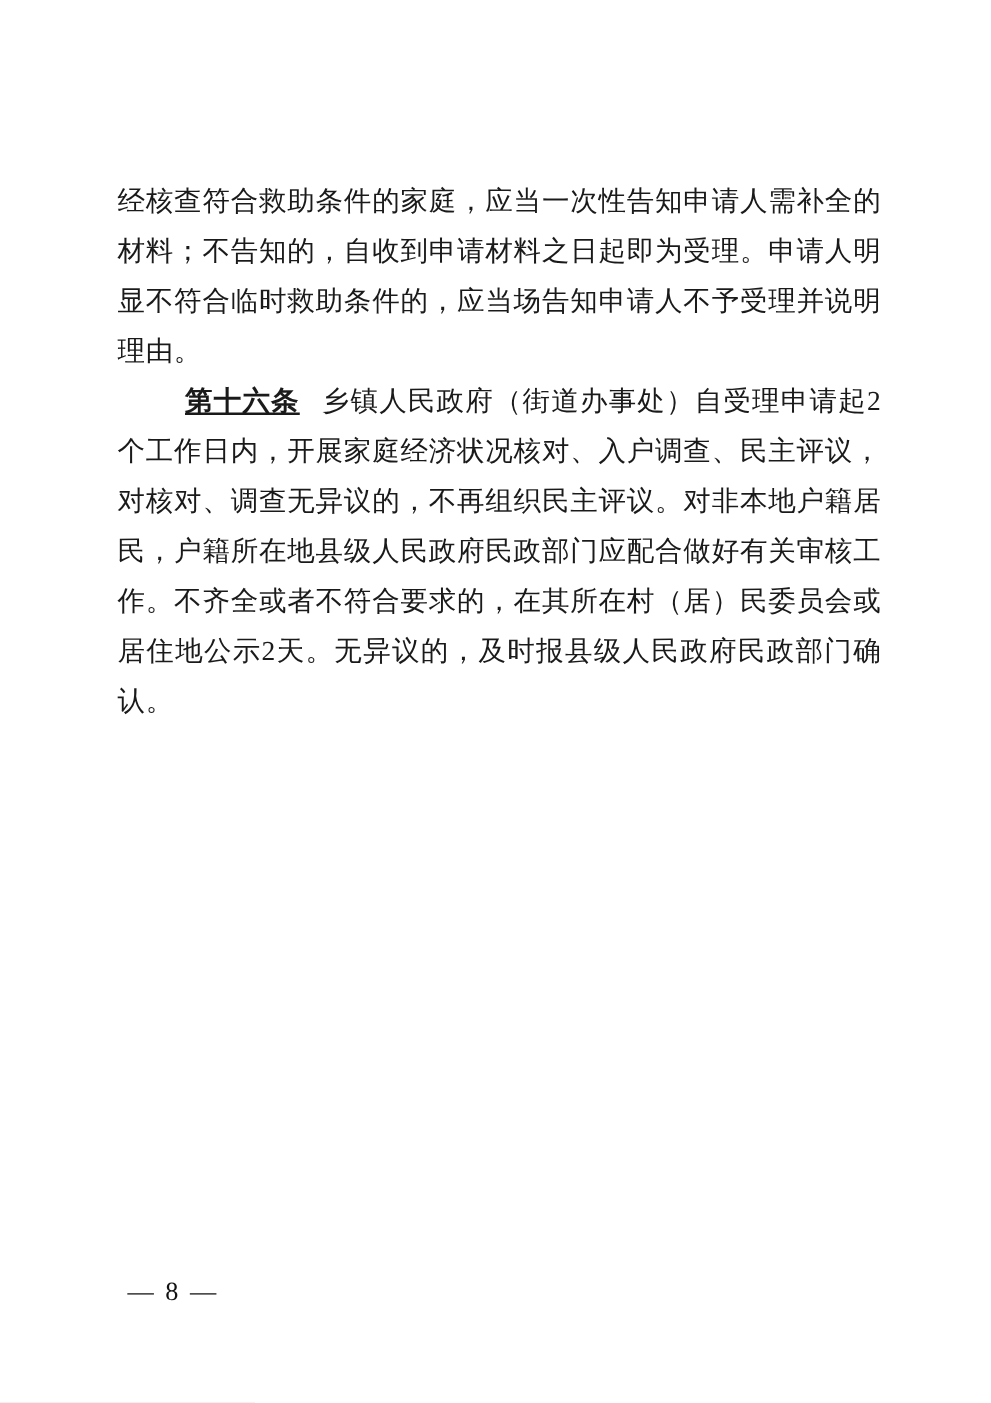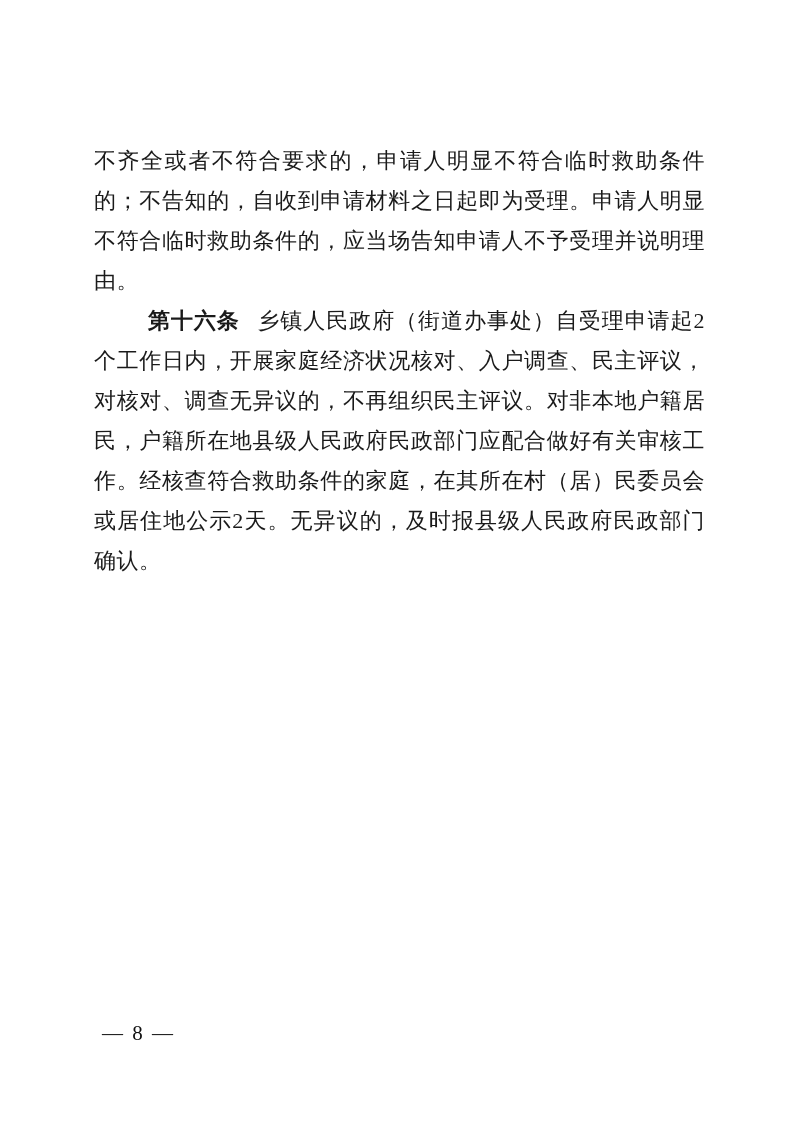--- a/index.html
+++ b/index.html
@@ -31,41 +31,42 @@
     margin: 0;
     padding: 0;
   }
   .content p.indent {
     text-indent: 54px;
   }
   .article-num {
     font-weight: bold;
     font-family: "Liberation Sans", "DejaVu Sans", sans-serif;
     margin-right: 0.8em;
+    text-decoration: underline;
   }
   .footer {
     position: absolute;
     left: 102px;
     top: 1018px;
     font-size: 21px;
     line-height: 30px;
     letter-spacing: 2px;
     color: #111111;
   }
 </style>
 </head>
 <body>
 
 <div class="page">
 
   <div class="content">
 
-    <p><span>不齐全或者不符合要求的，申请人明显不符合临时救助条件的；不告知的，自收到申请材料之日起即为受理。申请人明显不符合临时救助条件的，应当场告知申请人不予受理并说明理由。</span></p>
+    <p><span>经核查符合救助条件的家庭，应当一次性告知申请人需补全的材料；不告知的，自收到申请材料之日起即为受理。申请人明显不符合临时救助条件的，应当场告知申请人不予受理并说明理由。</span></p>
 
-    <p class="indent"><span class="article-num">第十六条</span><span>乡镇人民政府（街道办事处）自受理申请起2个工作日内，开展家庭经济状况核对、入户调查、民主评议，对核对、调查无异议的，不再组织民主评议。对非本地户籍居民，户籍所在地县级人民政府民政部门应配合做好有关审核工作。经核查符合救助条件的家庭，在其所在村（居）民委员会或居住地公示2天。无异议的，及时报县级人民政府民政部门确认。</span></p>
+    <p class="indent"><span class="article-num">第十六条</span><span>乡镇人民政府（街道办事处）自受理申请起2个工作日内，开展家庭经济状况核对、入户调查、民主评议，对核对、调查无异议的，不再组织民主评议。对非本地户籍居民，户籍所在地县级人民政府民政部门应配合做好有关审核工作。不齐全或者不符合要求的，在其所在村（居）民委员会或居住地公示2天。无异议的，及时报县级人民政府民政部门确认。</span></p>
 
 
 
 
   </div>
 
   <div class="footer">— 8 —</div>
 
 </div>
 

